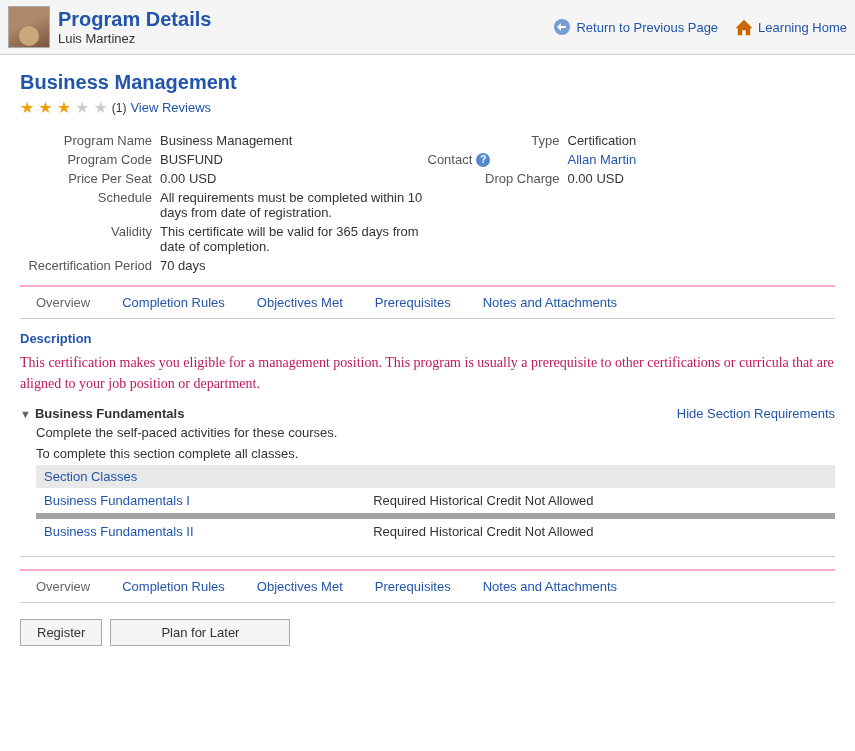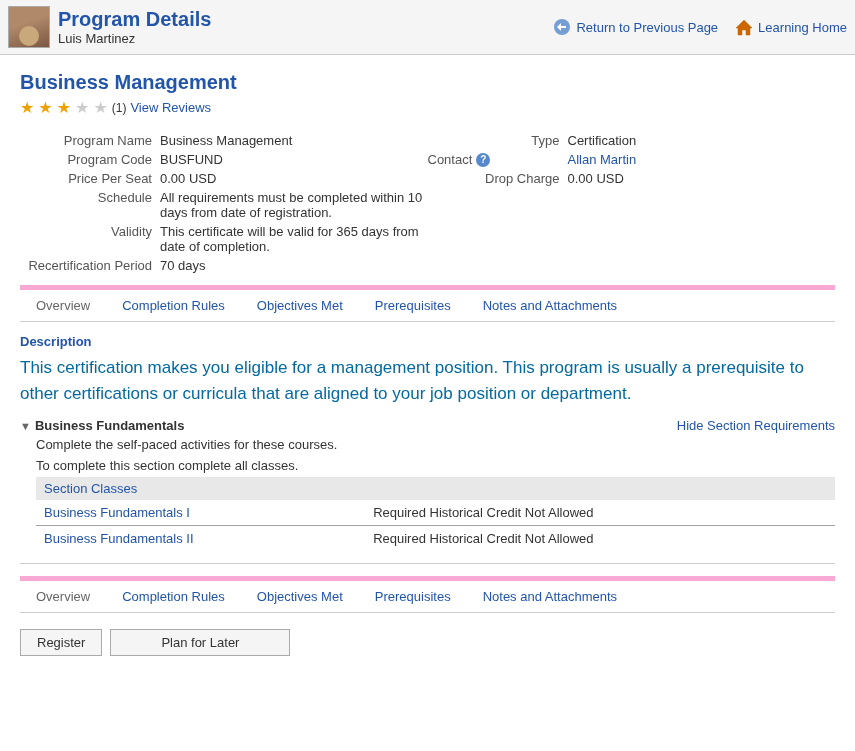--- a/index.html
+++ b/index.html
@@ -26,44 +26,44 @@
     .details-row { display: flex; margin-bottom: 4px; }
     .detail-label { color: #555; font-weight: normal; text-align: right; min-width: 140px; padding-right: 8px; }
     .detail-value { color: #333; }
     .detail-value a, .detail-value-link { color: #2255aa; cursor: pointer; }
 
     .details-two-col { display: flex; width: 100%; }
     .details-left { flex: 1; }
     .details-right { flex: 1; }
 
     
-    .nav-tabs { display: flex; align-items: center; border-top: 5px solid #f9a8d4; border-bottom: 1px solid #ccc; padding: 4px 0; margin: 8px 0; }
+    .nav-tabs { display: flex; align-items: center; border-top: 2px solid #f9a8d4; border-bottom: 1px solid #ccc; padding: 4px 0; margin: 8px 0; }
     .nav-tab { padding: 4px 16px; color: #2255aa; cursor: pointer; font-size: 13px; }
     .nav-tab-plain { padding: 4px 16px; color: #666; font-size: 13px; }
 
     
     .section-description { margin: 12px 0; }
     .section-desc-title { color: #2255aa; font-weight: bold; font-size: 13px; margin-bottom: 6px; }
-    .section-desc-text { color: #0369a1; font-size: 17px; line-height: 1.5; margin-bottom: 12px; }
+    .section-desc-text { color: #be185d; font-size: 14px; line-height: 1.5; margin-bottom: 12px; font-family: Liberation Serif, serif; }
 
     
     .section-block { margin: 10px 0; }
     .section-header { display: flex; align-items: center; justify-content: space-between; margin-bottom: 4px; }
     .section-header-left { display: flex; align-items: center; gap: 4px; }
     .triangle-icon { color: #666; font-size: 11px; }
     .section-name { font-weight: bold; font-size: 13px; color: #333; }
     .hide-link { color: #2255aa; cursor: pointer; font-size: 13px; }
     .section-subtitle { color: #333; font-size: 13px; margin-bottom: 6px; padding-left: 16px; }
     .section-complete-text { color: #333; font-size: 13px; margin-bottom: 4px; padding-left: 16px; }
 
     
     .classes-table { width: 100%; border-collapse: collapse; margin-left: 16px; width: calc(100% - 16px); }
     .classes-header { background: #e8e8e8; }
     .classes-header td { padding: 4px 8px; font-size: 13px; color: #2255aa; font-weight: normal; }
-    .classes-row td { padding: 5px 8px; font-size: 13px; border-bottom: 1px solid #a3a3a3; }
+    .classes-row td { padding: 5px 8px; font-size: 13px; border-bottom: 6px solid #a3a3a3; }
     .classes-row:last-child td { border-bottom: none; }
     .class-name-link { color: #2255aa; cursor: pointer; }
 
     
     .divider { border: none; border-top: 1px solid #ccc; margin: 12px 0; }
 
     
     .bottom-buttons { display: flex; gap: 8px; padding: 8px 0; }
     .btn { padding: 5px 16px; border: 1px solid #aaa; background: #f5f5f5; cursor: pointer; font-size: 13px; color: #333; }
     .btn-register { background: #f5f5f5; }

